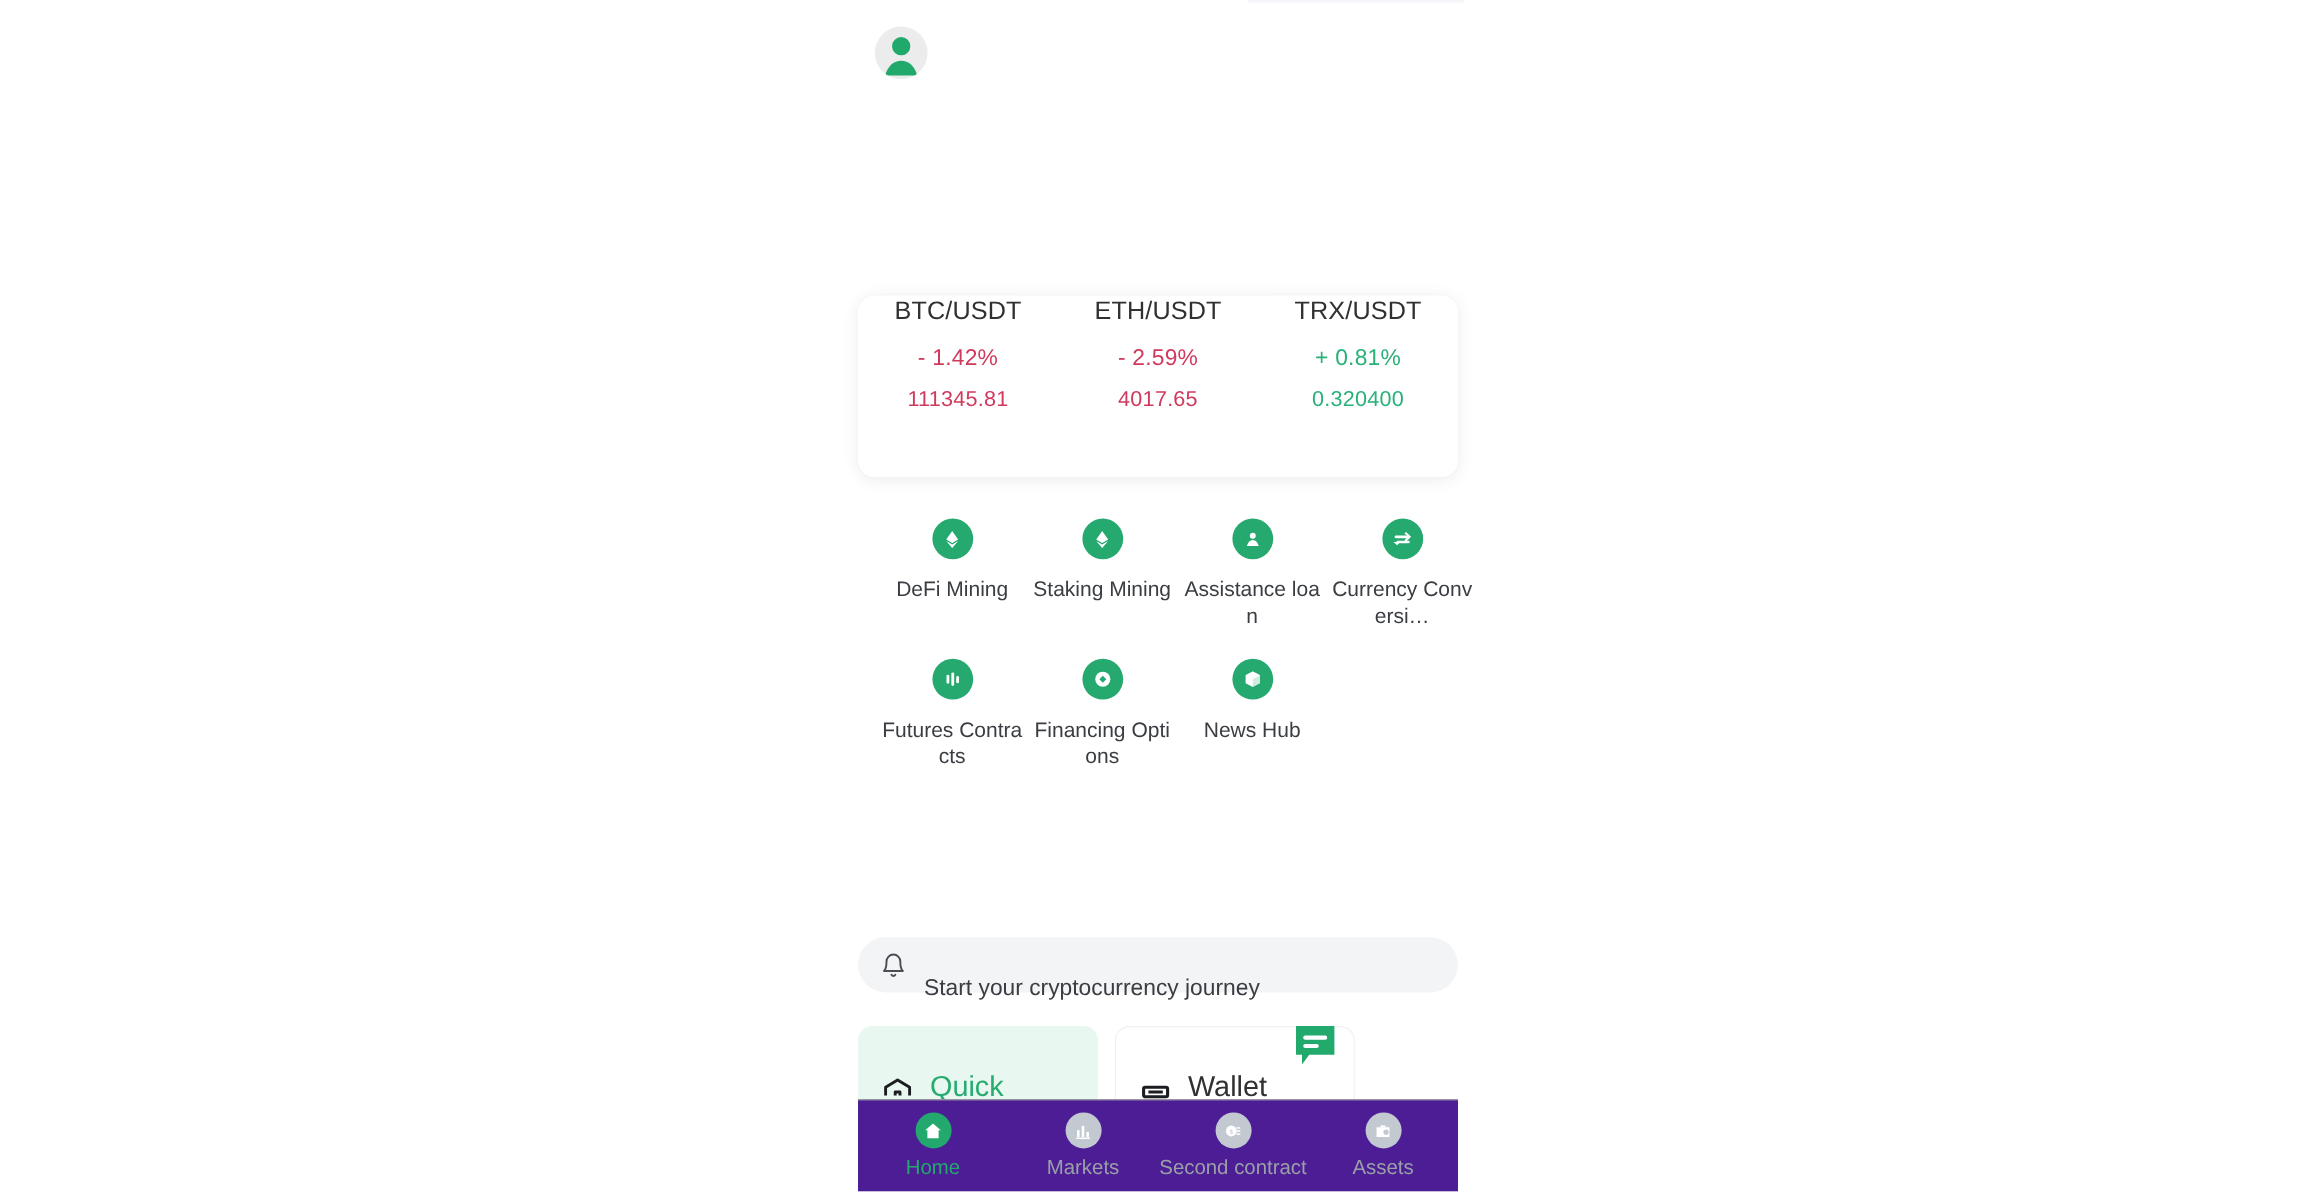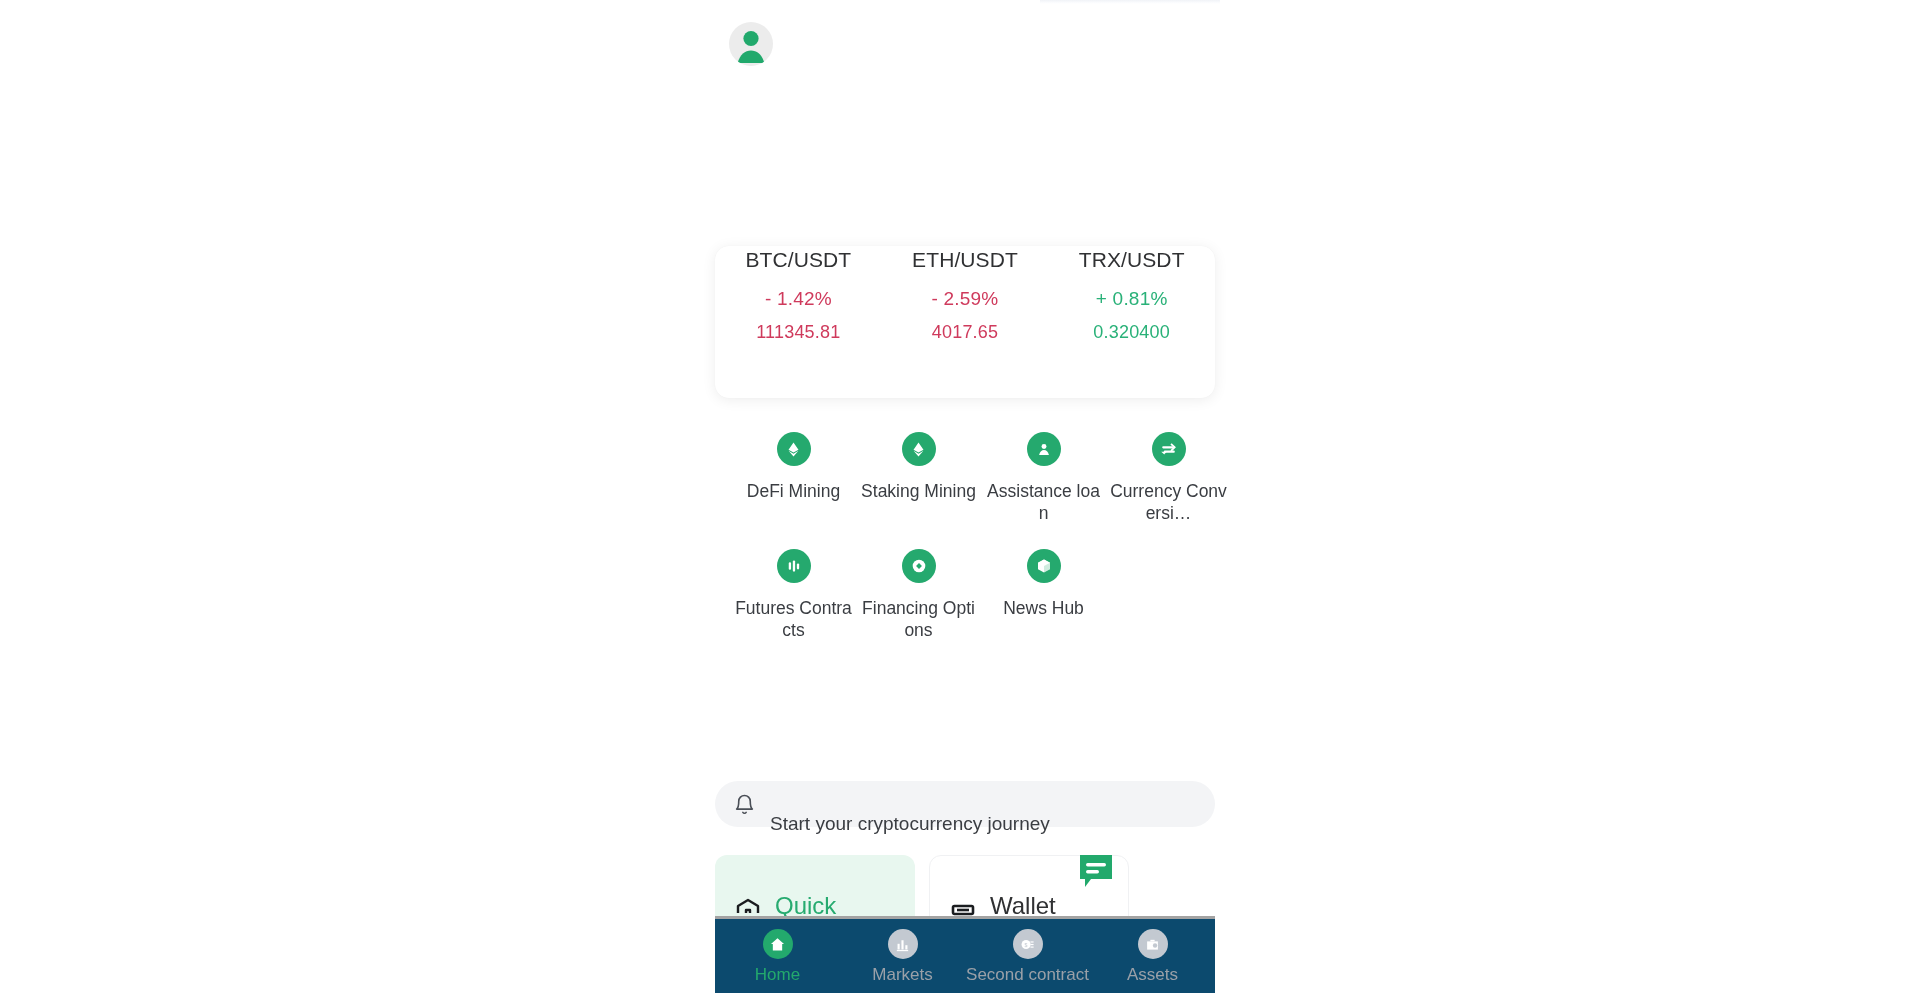--- a/index.html
+++ b/index.html
@@ -188,22 +188,22 @@
     cursor: pointer;
   }
 
   
   .tabbar {
     position: absolute;
     left: 0;
     bottom: 0;
     width: 500px;
     height: 77px;
-    background: #0c4a6e;
-    border-top: 3px solid #a3a3a3;
+    background: #4c1d95;
+    border-top: 1px solid #a3a3a3;
     display: flex;
     align-items: flex-start;
     padding-top: 10px;
   }
   .tab {
     flex: 1 1 0;
     text-align: center;
     cursor: pointer;
   }
   .tab-icon {

